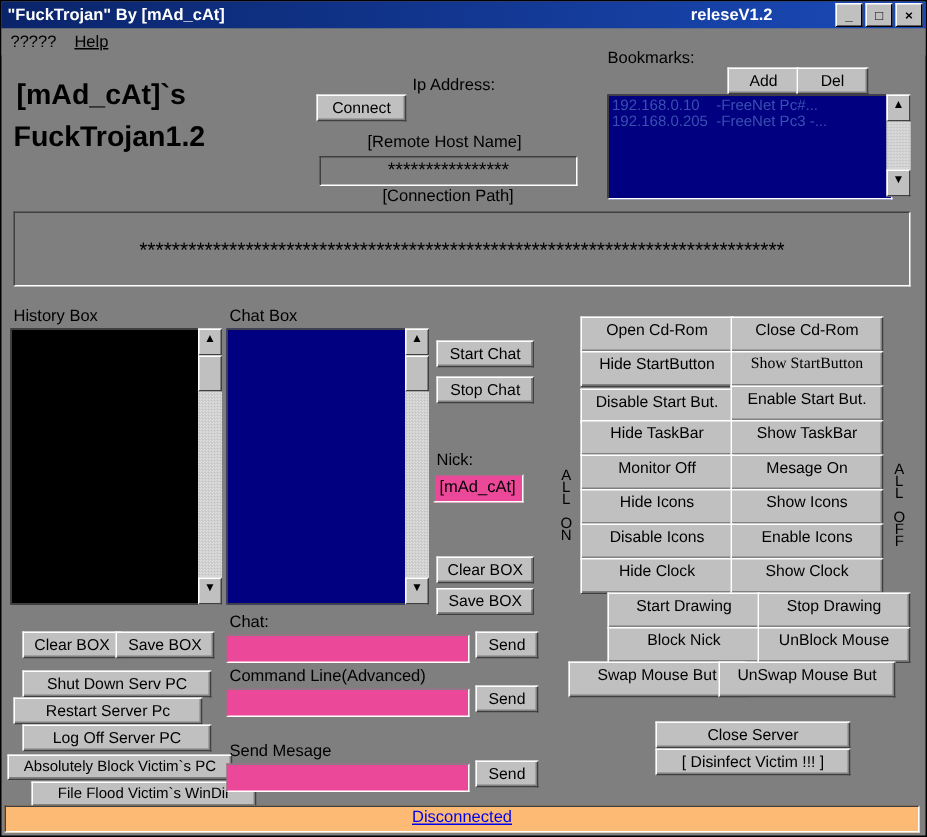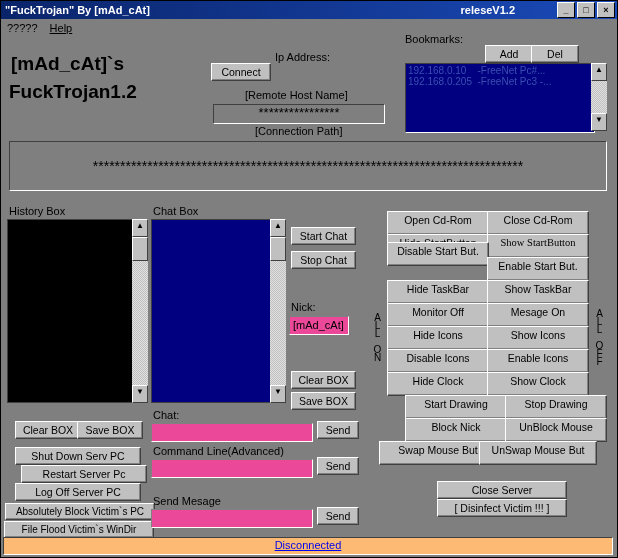--- a/index.html
+++ b/index.html
@@ -96,24 +96,24 @@
   <div class="btn abs" style="left:290px;top:226px;width:55px">Start Chat</div>
   <div class="btn abs" style="left:290px;top:250px;width:55px">Stop Chat</div>
   <div class="abs label" style="left:290px;top:300px">Nick:</div>
   <div class="field abs" style="left:288px;top:315px;width:52px">[mAd_cAt]</div>
   <div class="btn abs" style="left:290px;top:370px;width:55px">Clear BOX</div>
   <div class="btn abs" style="left:290px;top:391px;width:55px">Save BOX</div>
 
   <div class="btn abs" style="left:14px;top:420px;width:56px">Clear BOX</div>
   <div class="btn abs" style="left:76px;top:420px;width:56px">Save BOX</div>
   <div class="btn abs" style="left:14px;top:446px;width:116px">Shut Down Serv PC</div>
-  <div class="btn abs" style="left:20px;top:464px;width:116px">Restart Server Pc</div>
+  <div class="btn abs" style="left:8px;top:464px;width:116px">Restart Server Pc</div>
   <div class="btn abs" style="left:14px;top:482px;width:116px">Log Off Server PC</div>
   <div class="btn abs" style="left:4px;top:502px;width:140px;font-size:10px">Absolutely Block Victim`s PC</div>
-  <div class="btn abs" style="left:3px;top:520px;width:140px;font-size:10px">File Flood Victim`s WinDir</div>
+  <div class="btn abs" style="left:20px;top:520px;width:140px;font-size:10px">File Flood Victim`s WinDir</div>
 
   <div class="abs label" style="left:152px;top:408px">Chat:</div>
   <div class="field abs" style="left:150px;top:422px;width:154px"></div>
   <div class="btn abs" style="left:316px;top:420px;width:32px">Send</div>
 
   <div class="abs label" style="left:152px;top:444px">Command Line(Advanced)</div>
   <div class="field abs" style="left:150px;top:458px;width:154px"></div>
   <div class="btn abs" style="left:316px;top:456px;width:32px">Send</div>
 
   <div class="abs label" style="left:152px;top:494px">Send Mesage</div>
@@ -121,21 +121,21 @@
   <div class="btn abs" style="left:316px;top:506px;width:32px">Send</div>
 
   <div class="abs vtext" style="left:364px;top:294px;height:82px"><span>ALL ON</span></div>
   <div class="abs vtext" style="left:586px;top:294px;height:82px"><span>ALL OFF</span></div>
 
   <div class="abs actgrid" id="actgrid" style="left:386px;top:210px">
       <div class="btn" style="position: absolute; left: 0px; top: 0px; width: 92px;">Open Cd-Rom</div>
       <div class="btn" style="position: absolute; left: 100px; top: 0px; width: 92px;">Close Cd-Rom</div>
       <div class="btn" style="position: absolute; left: 0px; top: 23px; width: 92px;">Hide StartButton</div>
       <div class="btn" style="position: absolute; left: 100px; top: 23px; width: 92px; font-family: Liberation Serif, serif;">Show StartButton</div>
-      <div class="btn" style="position: absolute; left: 0px; top: 31px; width: 92px;">Disable Start But.</div>
+      <div class="btn" style="position: absolute; left: 0px; top: 48px; width: 92px;">Disable Start But.</div>
       <div class="btn" style="position: absolute; left: 100px; top: 46px; width: 92px;">Enable Start But.</div>
       <div class="btn" style="position: absolute; left: 0px; top: 69px; width: 92px;">Hide TaskBar</div>
       <div class="btn" style="position: absolute; left: 100px; top: 69px; width: 92px;">Show TaskBar</div>
       <div class="btn" style="position: absolute; left: 0px; top: 92px; width: 92px;">Monitor Off</div>
       <div class="btn" style="position: absolute; left: 100px; top: 92px; width: 92px;">Mesage On</div>
       <div class="btn" style="position: absolute; left: 0px; top: 115px; width: 92px;">Hide Icons</div>
       <div class="btn" style="position: absolute; left: 100px; top: 115px; width: 92px;">Show Icons</div>
       <div class="btn" style="position: absolute; left: 0px; top: 138px; width: 92px;">Disable Icons</div>
       <div class="btn" style="position: absolute; left: 100px; top: 138px; width: 92px;">Enable Icons</div>
       <div class="btn" style="position: absolute; left: 0px; top: 161px; width: 92px;">Hide Clock</div>

